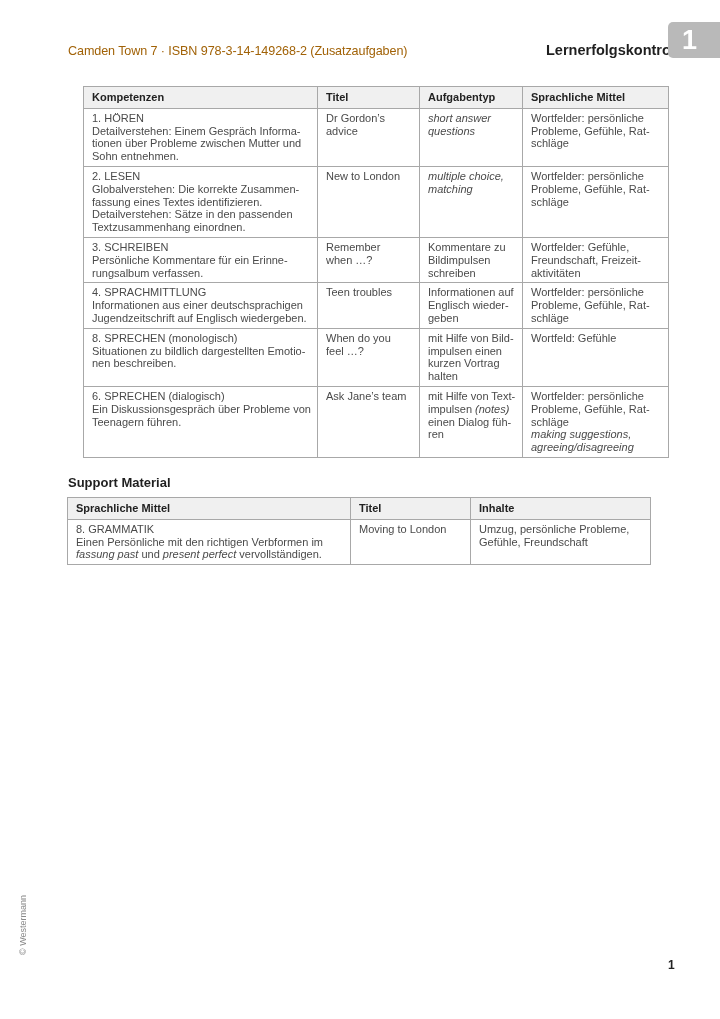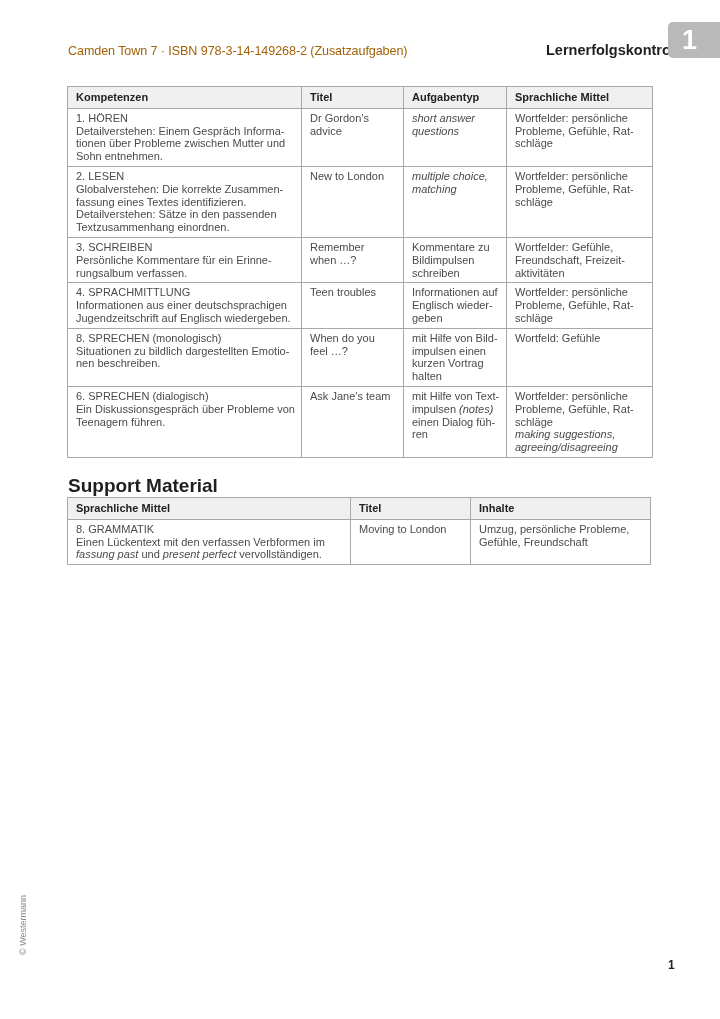--- a/index.html
+++ b/index.html
@@ -6,23 +6,23 @@
   body { width: 720px; height: 1019px; position: relative; overflow: hidden;
          font-family: "Liberation Sans", sans-serif; color: #3a3a3a; }
   .header-left { position: absolute; left: 68px; top: 44px; font-size: 12.6px; color: #a16207; letter-spacing: -0.1px; }
   .header-right { position: absolute; left: 505px; top: 42px; font-size: 14.5px; font-weight: bold; color: #1f1f1f; margin-left: 41px; }
   .chapter-badge { position: absolute; left: 668px; top: 22px; width: 60px; height: 36px; background: #b9b9b9;
          border-radius: 5px 0 0 5px; color: #ffffff; font-weight: bold; font-size: 27px; line-height: 36px;
          padding-left: 14px; box-sizing: border-box; }
   table { border-collapse: collapse; position: absolute; table-layout: fixed; font-size: 11px; line-height: 12.8px; }
   td, th { border: 1px solid #a8a8a8; vertical-align: top; text-align: left; padding: 3px 6px 3px 8px; color: #4a4a4a; }
   th { background: #f0f0f0; font-weight: bold; color: #222; padding-top: 4px; padding-bottom: 4px; font-size: 11px; }
-  .main-table { left: 67px; top: 86px; width: 585px; }
+  .main-table { left: 83px; top: 86px; width: 585px; }
   .support-table { left: 67px; top: 497px; width: 583px; }
-  .sec-title { position: absolute; left: 68px; top: 475px; font-size: 19px; font-weight: bold; color: #1f1f1f; }
+  .sec-title { position: absolute; left: 68px; top: 475px; font-size: 13px; font-weight: bold; color: #1f1f1f; }
   .it { font-style: italic; }
   .line { display: block; }
   .copyright { position: absolute; left: 18px; top: 955px; transform: rotate(-90deg); transform-origin: left top;
          font-size: 9px; color: #8a8a8a; white-space: nowrap; }
   .page-num { position: absolute; left: 668px; top: 958px; font-size: 12px; font-weight: bold; color: #222; }
   .r1 td { height: 51px; } .r2 td { height: 64px; } .r3 td { height: 38px; }
   .r4 td { height: 38px; margin-top: 16px; } .r5 td { height: 51px; } .r6 td { height: 64px; }
   .s1 td { height: 38px; } .s2 td { height: 38px; }
 </style>
 </head>
@@ -195,21 +195,21 @@
     <tr>
       <th>Sprachliche Mittel</th>
       <th>Titel</th>
       <th>Inhalte</th>
     </tr>
   </thead>
   <tbody>
     <tr class="s2">
       <td>
         <span class="line">8. GRAMMATIK</span>
-        <span class="line">Einen Lückentext mit den verfassen Verbformen im</span>
+        <span class="line">Einen Persönliche mit den richtigen Verbformen im</span>
         <span class="line"><span class="it">fassung past</span><span> und </span><span class="it">present perfect</span><span> vervollständigen.</span></span>
       </td>
       <td>Moving to London</td>
       <td>
         <span class="line">Umzug, persönliche Probleme,</span>
         <span class="line">Gefühle, Freundschaft</span>
       </td>
     </tr>
   </tbody>
 </table>

